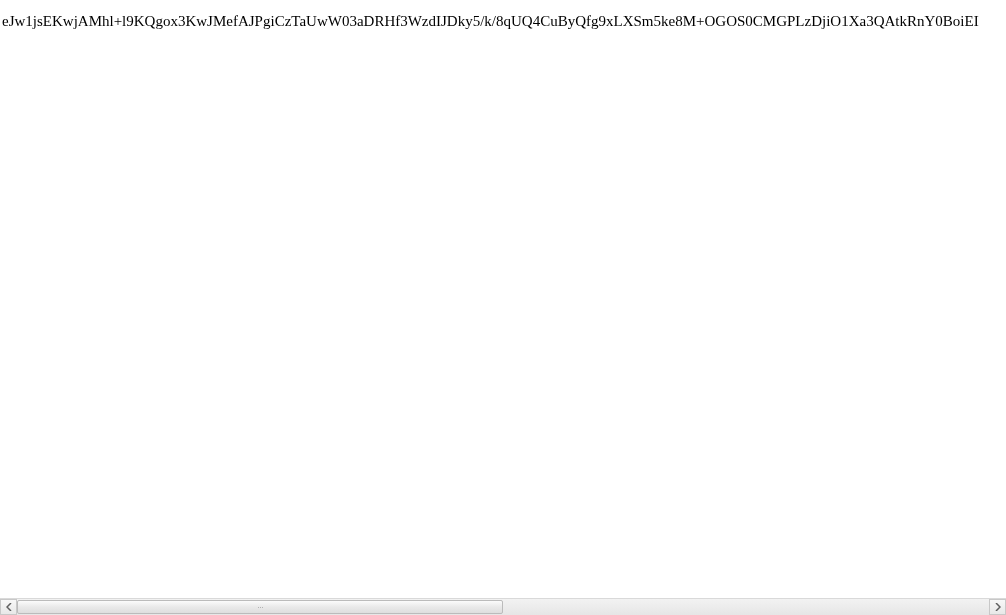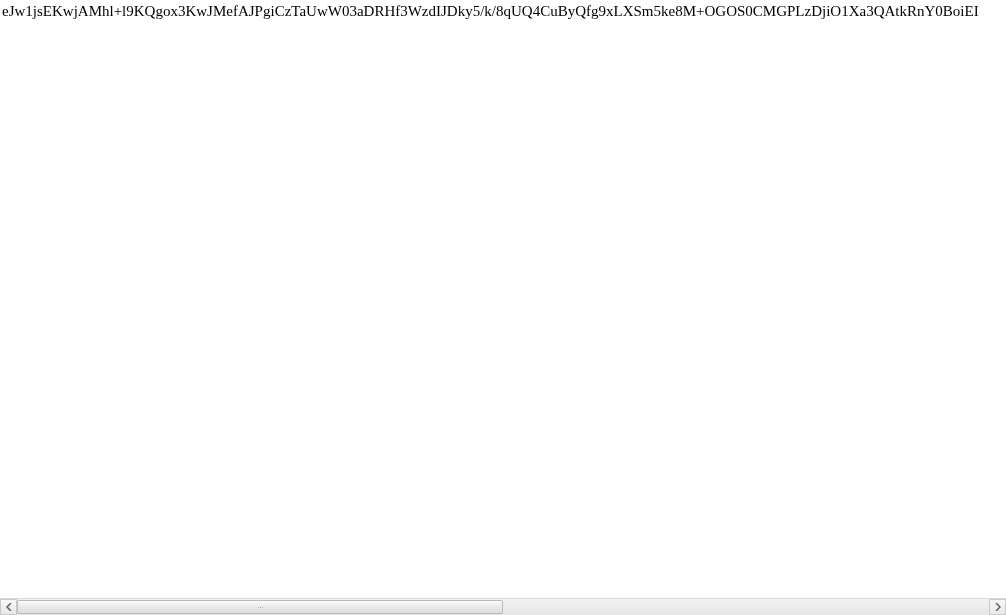--- a/index.html
+++ b/index.html
@@ -18,21 +18,21 @@
     }
     .content-wrapper {
       width: 100%;
       height: calc(100% - 17px);
       overflow: hidden;
       position: relative;
     }
     .long-text {
       white-space: nowrap;
       position: absolute;
-      top: 2px;
+      top: 12px;
       left: 2px;
       font-size: 15px;
       line-height: 18px;
     }
     .hscrollbar {
       position: absolute;
       left: 0;
       bottom: 0;
       width: 100%;
       height: 17px;

